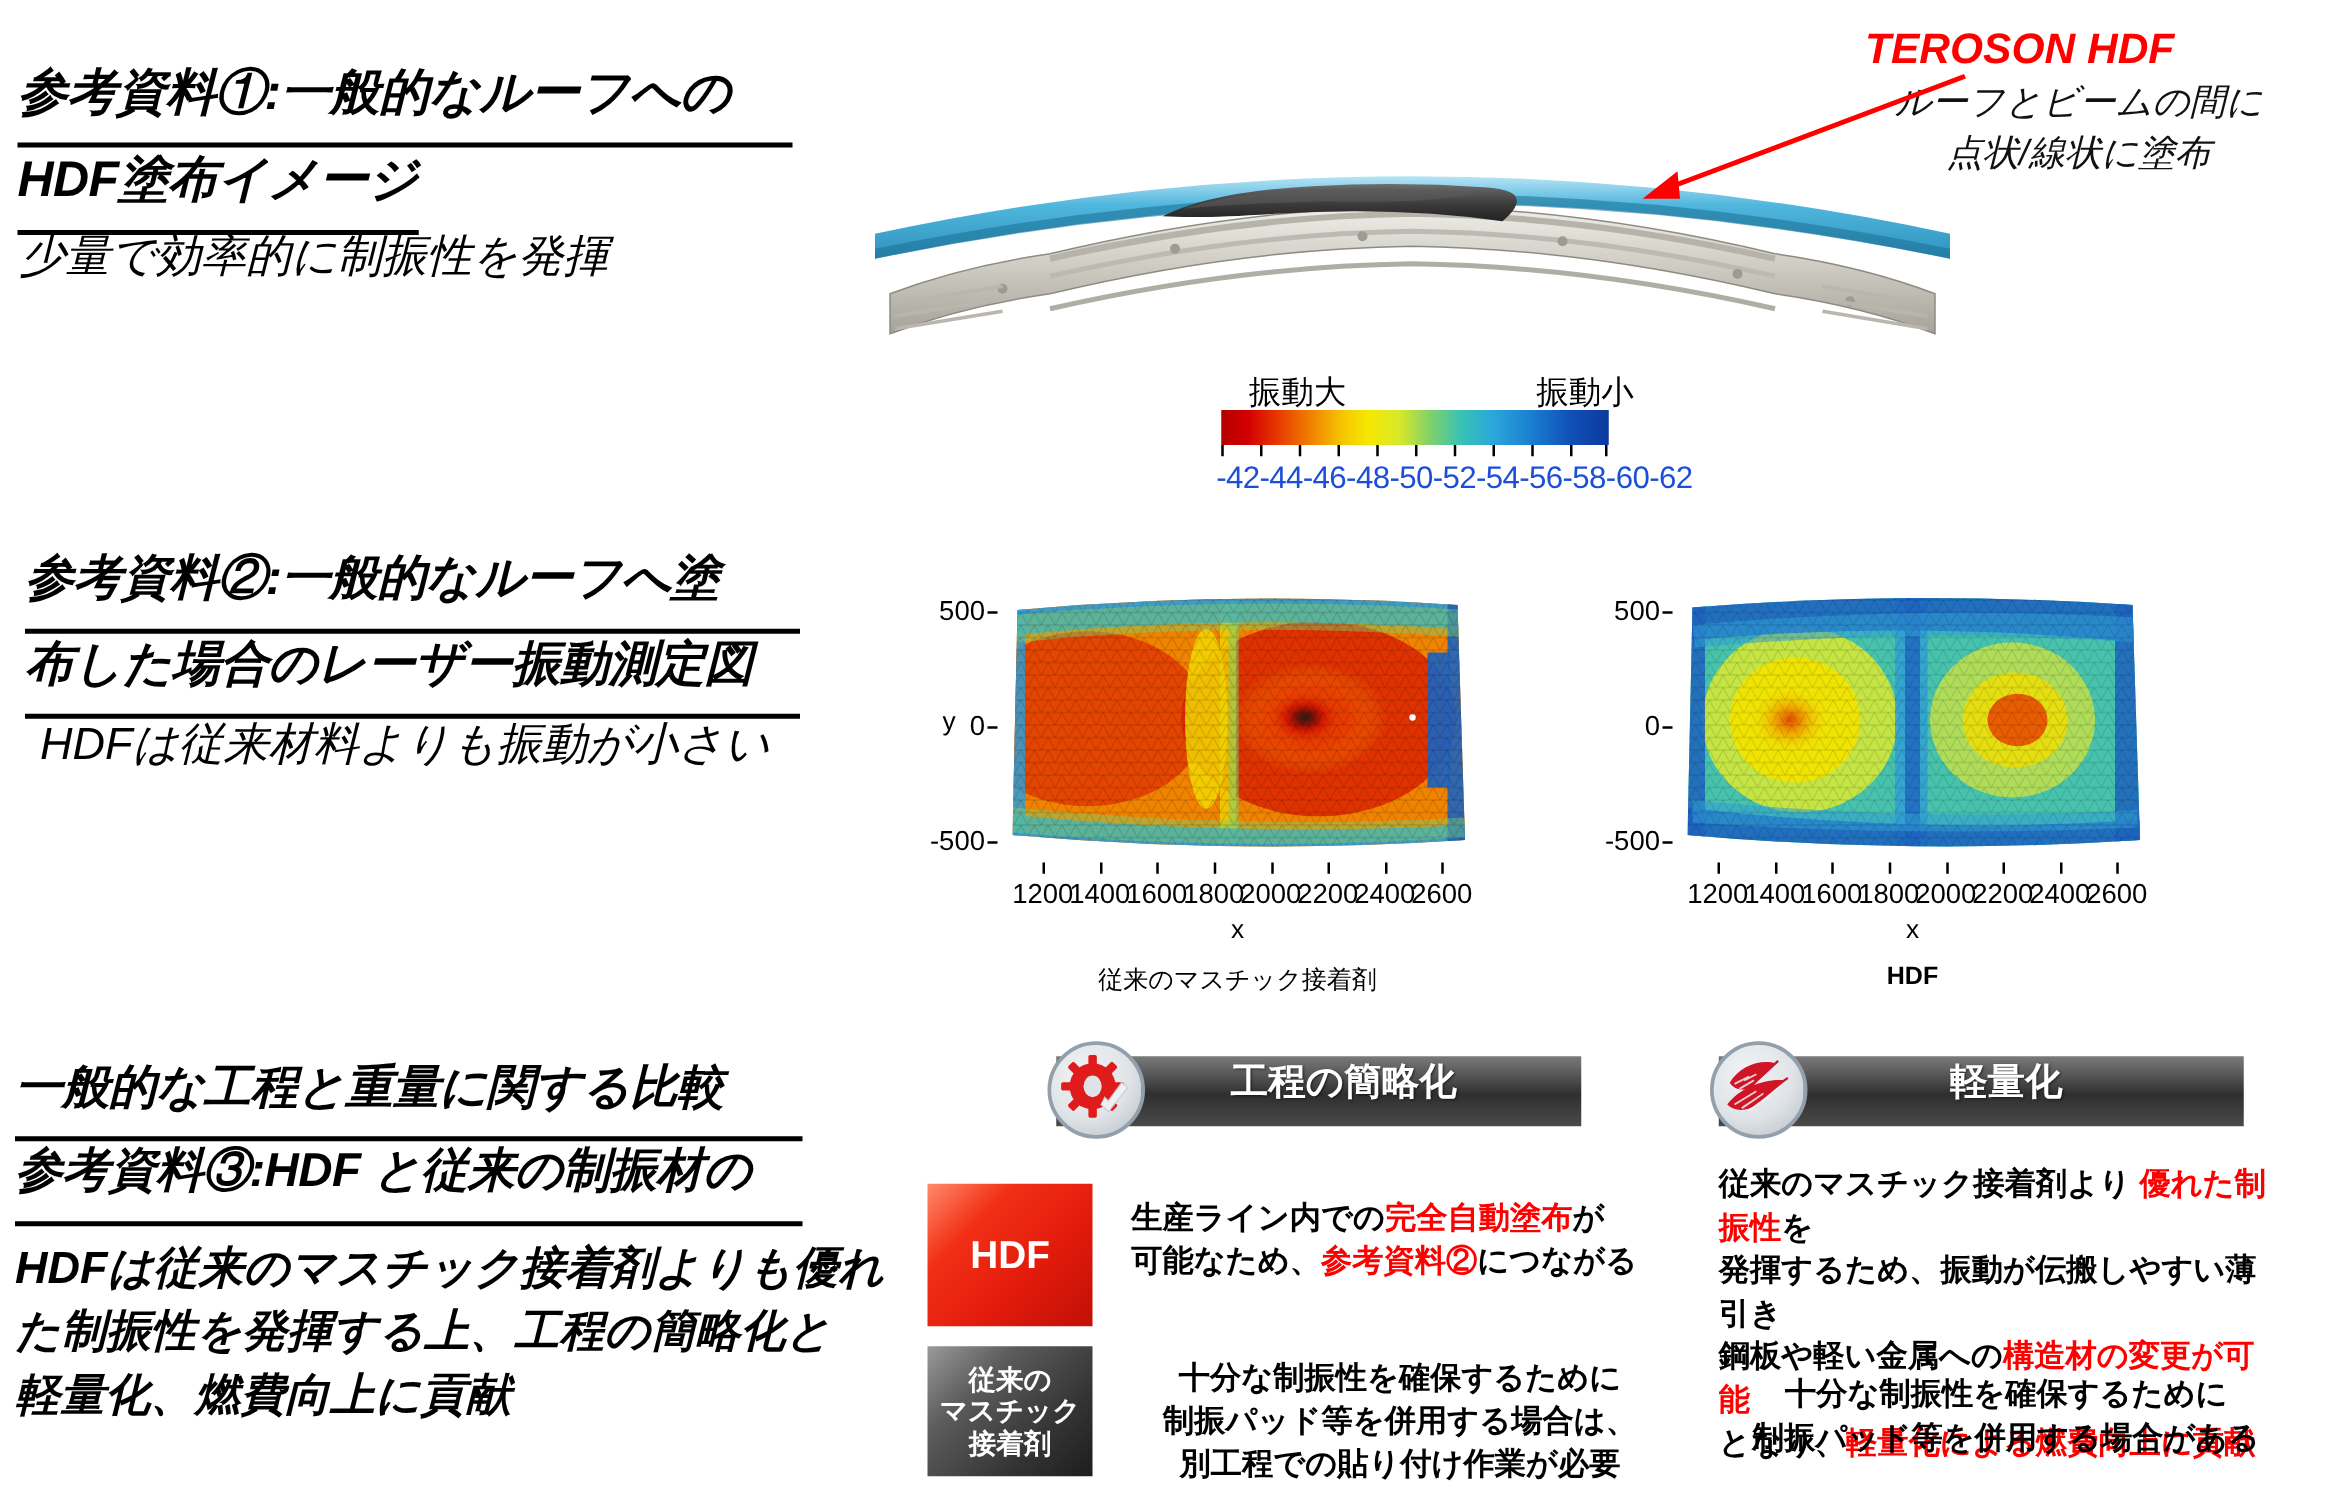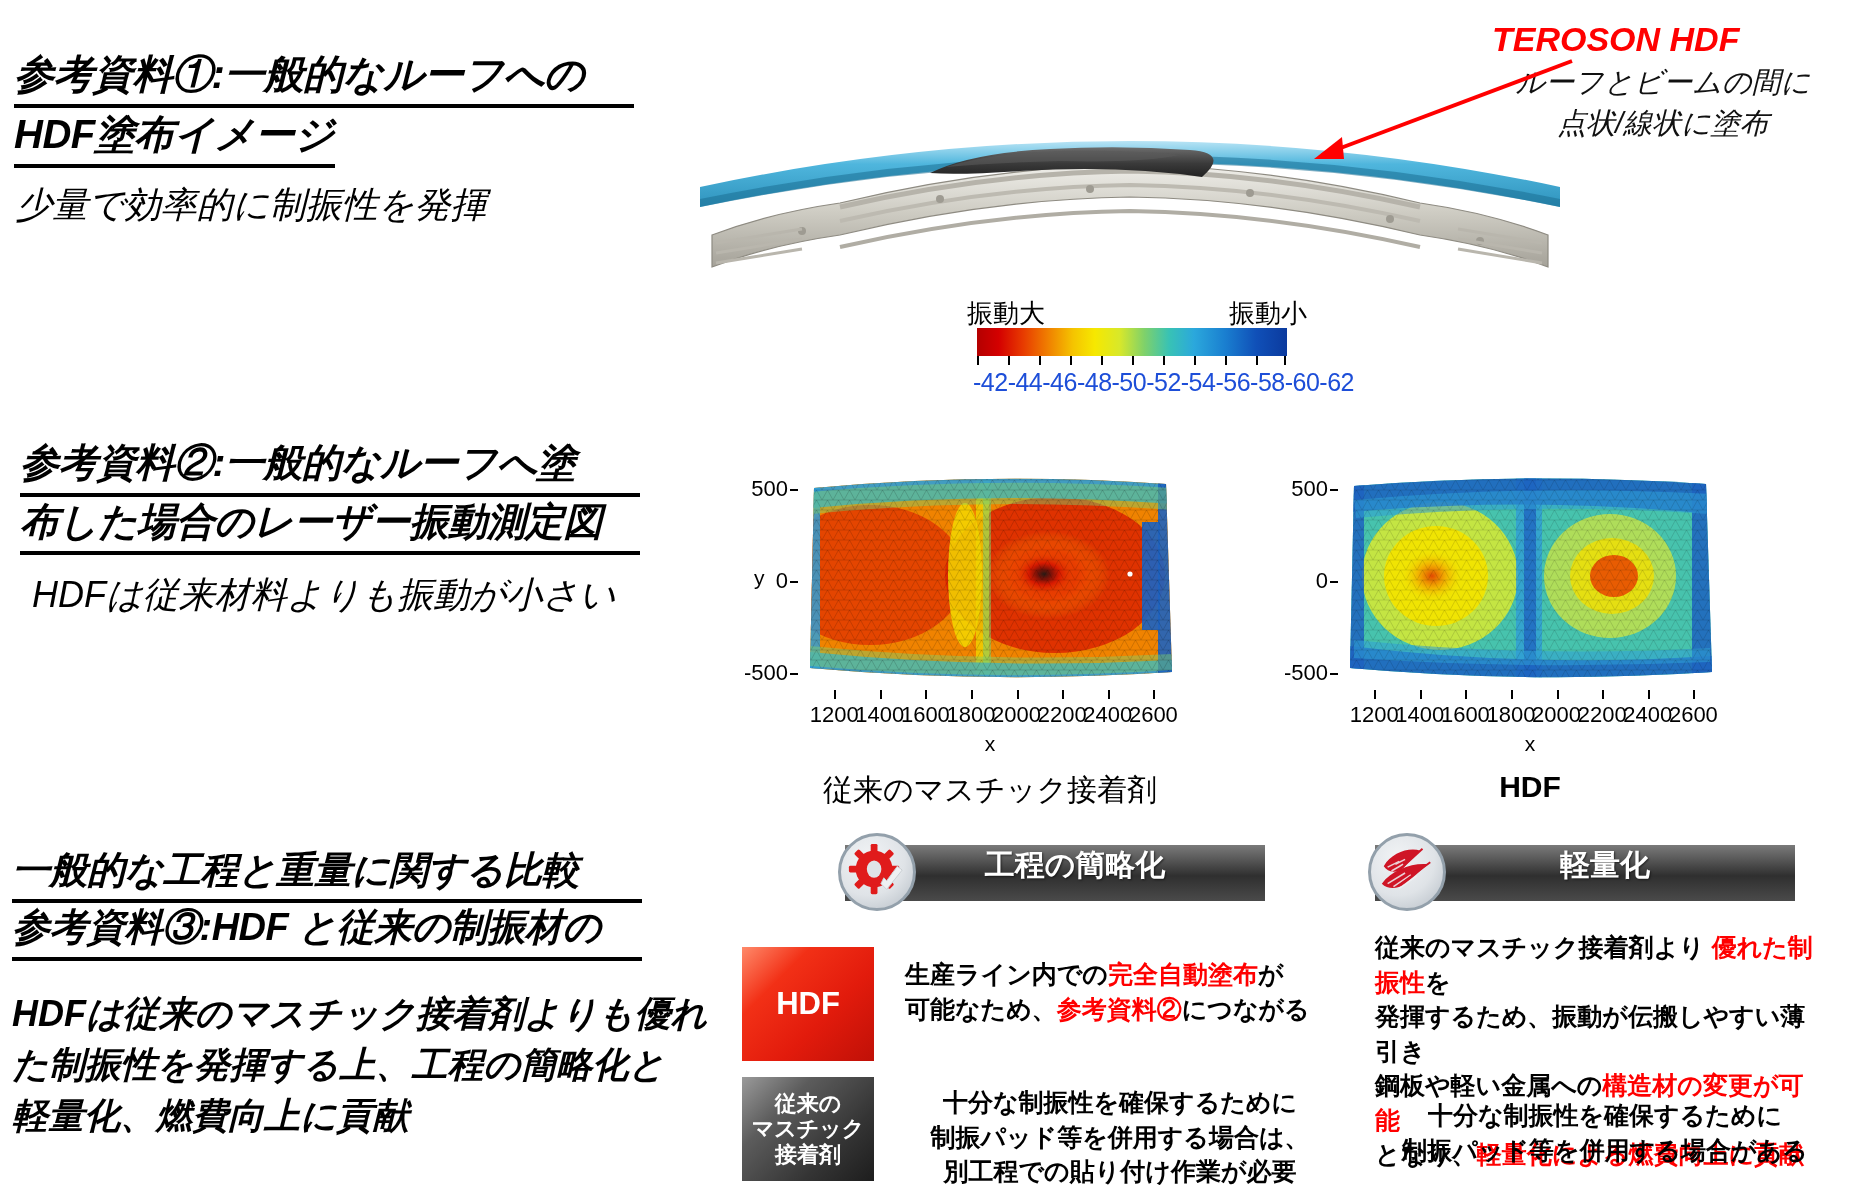--- a/index.html
+++ b/index.html
@@ -16,21 +16,21 @@
     position: absolute;
     font-weight: bold;
     font-style: italic;
     color: #000;
     letter-spacing: -0.5px;
     line-height: 1.30;
   }
   .sec-head span.ln {
     display: block;
     border-bottom: 4px solid #000;
-    padding-bottom: 4px;
+    padding-bottom: 14px;
     white-space: nowrap;
   }
   .sec-sub {
     position: absolute;
     font-style: italic;
     color: #000;
     line-height: 1.38;
     white-space: pre-line;
   }
 
@@ -55,21 +55,21 @@
   .teroson-note {
     position: absolute; left: 1498px; top: 62px;
     font-size: 29px; font-style: italic; color: #111;
     line-height: 1.42; text-align: center; width: 330px;
     white-space: pre-line;
   }
   .callout-arrow { position: absolute; left: 1280px; top: 55px; width: 300px; height: 120px; }
 
   
   .cbar-wrap { position: absolute; left: 973px; top: 296px; width: 330px; }
-  .cbar-labels { position: relative; height: 32px; }
+  .cbar-labels { position: relative; height: 32px; margin-left: 32px; }
   .cbar-lab {
     position: absolute; font-size: 26px; color: #000; white-space: nowrap;
   }
   .cbar-lab.left { left: -6px; }
   .cbar-lab.right { right: -4px; }
   .cbar-bar {
     height: 28px; width: 310px; margin-left: 4px;
     background: linear-gradient(to right,
       #b40000 0%, #d40000 7%, #e83c00 15%, #f08000 23%,
       #f5c400 31%, #f6e800 38%, #d8e82a 46%,
@@ -110,21 +110,21 @@
   .hm-xnums { position: absolute; left: 0; top: 232px; width: 380px; height: 26px; }
   .hm-xnums span {
     position: absolute; font-size: 22px; color: #000; transform: translateX(-50%);
   }
   .hm-xlabel {
     position: absolute; left: 0; top: 262px; width: 380px;
     text-align: center; font-size: 21px; color: #000;
   }
   .hm-caption {
     position: absolute; top: 300px; width: 380px; left: 0;
-    text-align: center; font-size: 30px; color: #000; white-space: nowrap;
+    text-align: center; font-size: 20px; color: #000; white-space: nowrap;
   }
   .hm-caption.bold { font-weight: bold; }
 
   
   .banner {
     position: absolute; height: 56px;
     background: linear-gradient(to bottom, #7a7a7a 0%, #5d5d5d 22%, #2f2f2f 55%, #4a4a4a 100%);
     display: flex; justify-content: center;
   }
   .banner span {

